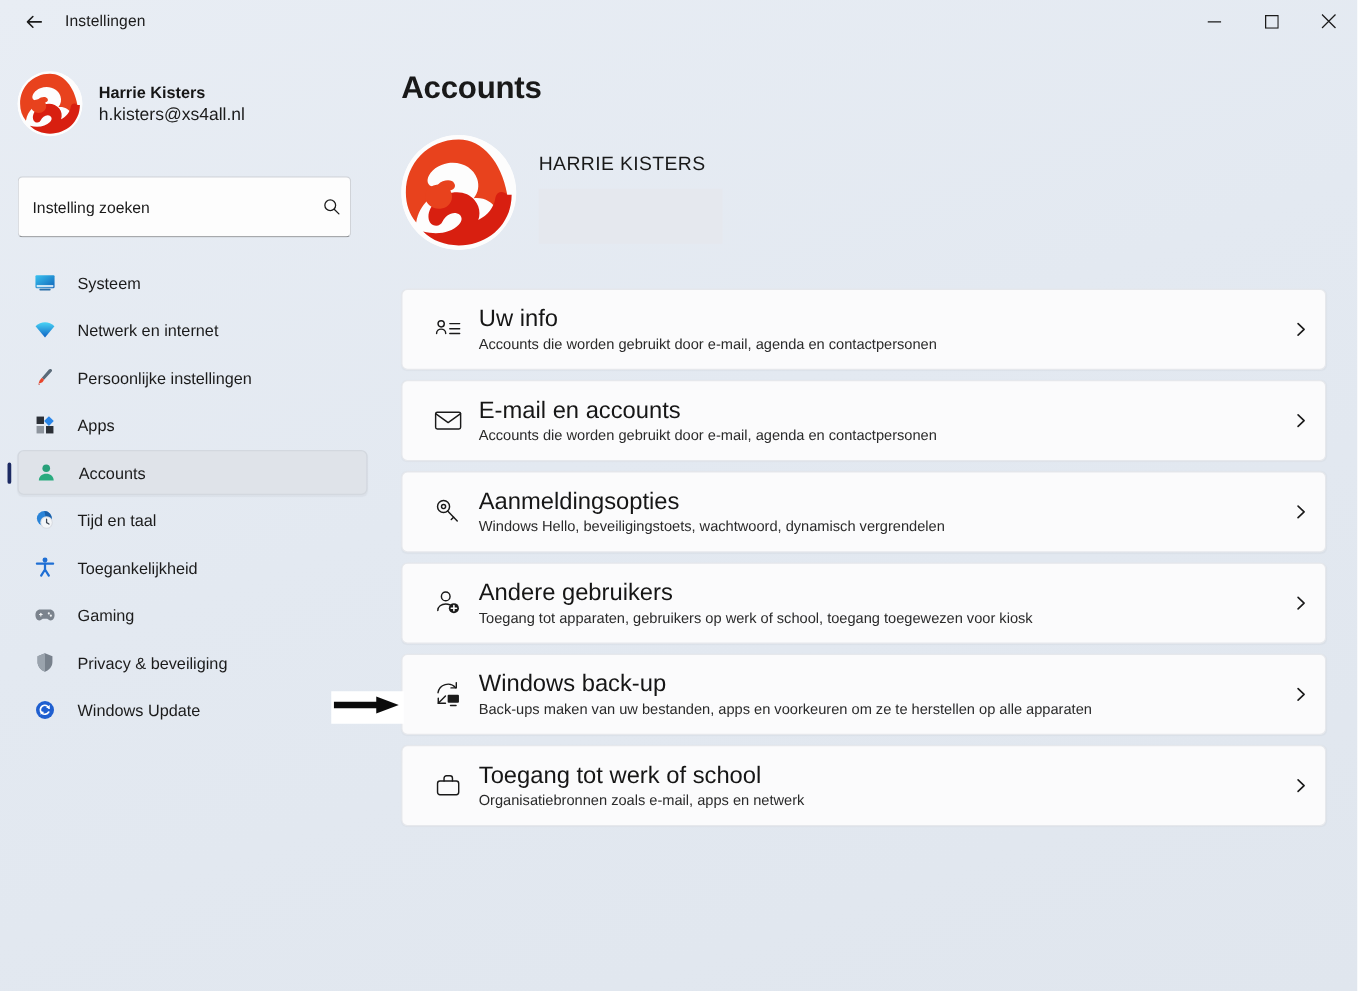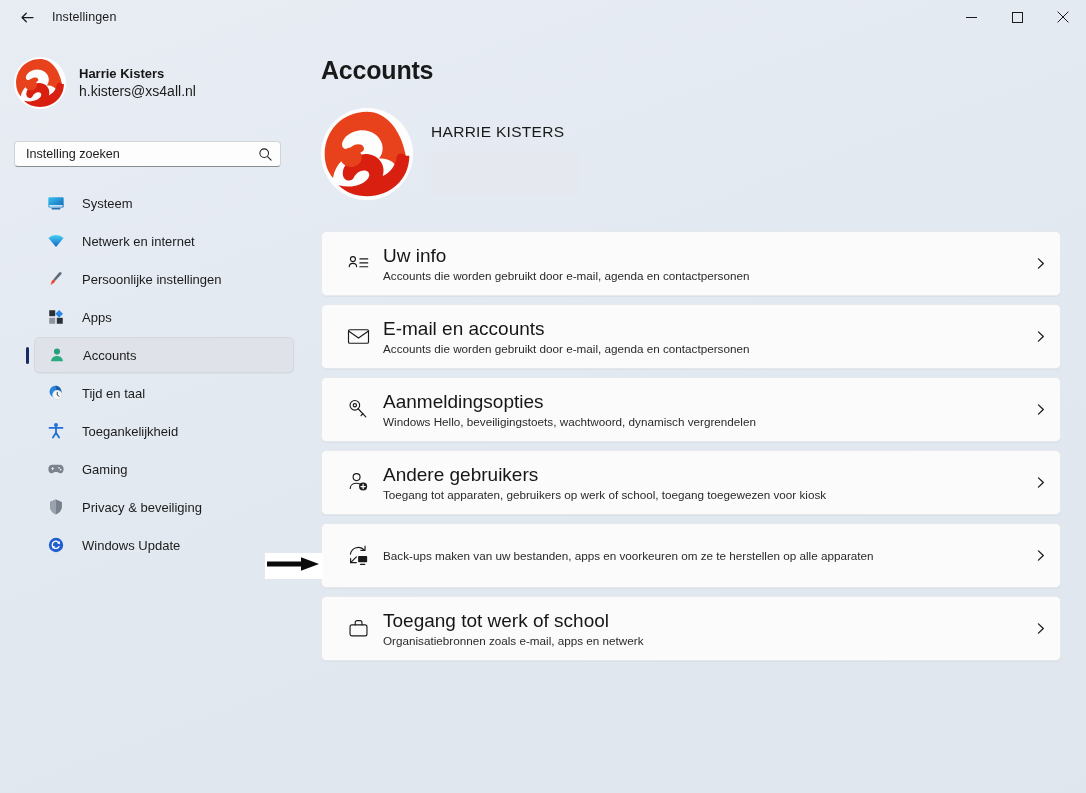--- a/index.html
+++ b/index.html
@@ -95,21 +95,21 @@
     color: #161616;
   }
   .account-email {
     font-size: 14px;
     color: #1c1c1c;
   }
 
   .search-wrap {
     margin: 22px 0 0 14px;
     width: 267px;
-    height: 26px;
+    height: 49px;
     background: #fdfdfd;
     border: 1px solid #d0d3d8;
     border-bottom: 1px solid #8a8d91;
     border-radius: 4px;
     display: flex;
     align-items: center;
     box-sizing: border-box;
     justify-content: space-between;
   }
   .search-input {
@@ -124,21 +124,21 @@
   }
   .search-input::placeholder { color: #1b1b1b; opacity: 1; }
   .search-icon {
     width: 30px;
     display: flex;
     align-items: center;
     justify-content: center;
     color: #1b1b1b;
   }
 
-  .nav { margin-top: 18px; padding-left: 20px; }
+  .nav { margin-top: 18px; }
   .nav-item {
     position: relative;
     height: 36px;
     margin: 2px 11px 2px 14px;
     border-radius: 5px;
     display: flex;
     align-items: center;
     padding-left: 12px;
     box-sizing: border-box;
   }
@@ -577,20 +577,21 @@
           <svg width="25" height="25" viewBox="0 0 26 26" fill="none" stroke="currentColor" stroke-width="1.2">
             <path d="M4.6 11.6a8.4 8.4 0 0114.6-4.2" stroke-linecap="round"></path>
             <path d="M19.8 3.2v4.4h-4.4" stroke-linecap="round" stroke-linejoin="round"></path>
             <rect x="12.6" y="13.4" width="9.4" height="6.6" rx="0.8" fill="currentColor" stroke="none"></rect>
             <path d="M15 22.2h4.6" stroke-linecap="round"></path>
             <path d="M10.8 20.4H4.8v-4.2" stroke-linecap="round" stroke-linejoin="round"></path>
             <path d="M4.8 20.4l6-6" stroke-linecap="round"></path>
           </svg>
         </div>
         <div class="card-text">
+          <div class="card-title">Windows back-up</div>
           <div class="card-sub">Back-ups maken van uw bestanden, apps en voorkeuren om ze te herstellen op alle apparaten</div>
         </div>
         <div class="card-chev">
           <svg width="13" height="13" viewBox="0 0 14 14" fill="none" stroke="currentColor" stroke-width="1.4">
               <path d="M4.8 2L10 7l-5.2 5" stroke-linecap="round" stroke-linejoin="round"></path>
             </svg>
         </div>
       </div>
 
       <div class="card">

